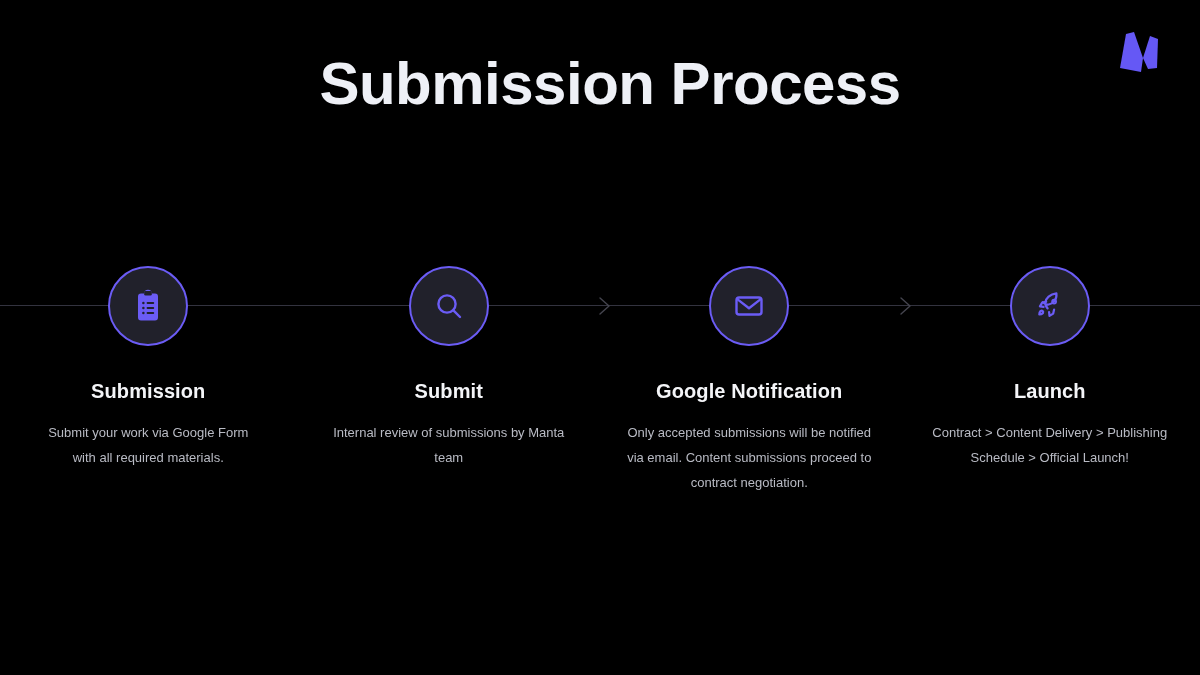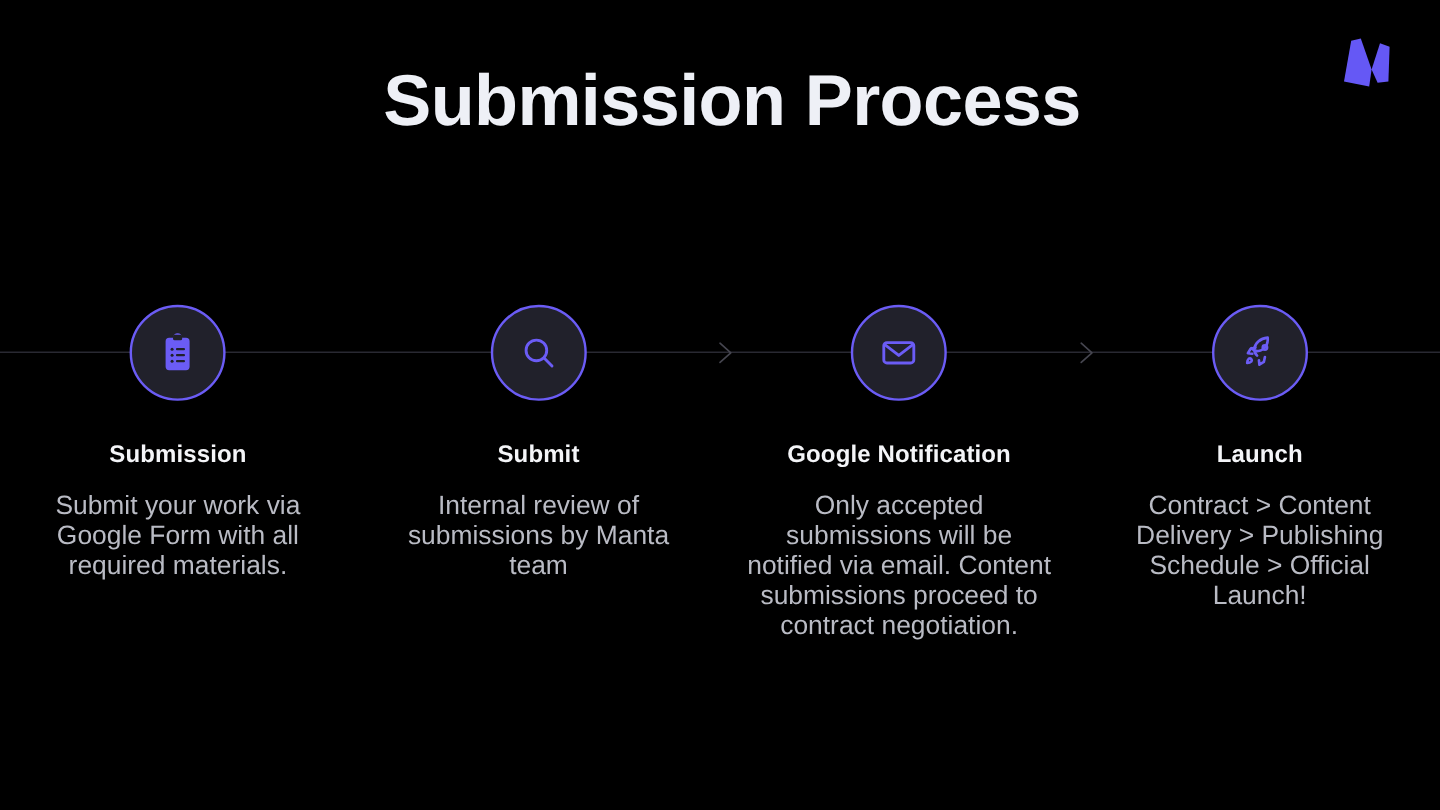--- a/index.html
+++ b/index.html
@@ -38,21 +38,21 @@
     line-height: 72px;
     font-weight: 700;
     letter-spacing: -0.5px;
     color: #eef0f6;
     padding-left: 20px;
   }
 
   
   .timeline {
     position: absolute;
-    top: 200px;
+    top: 212px;
     left: 0;
     width: 1040px;
     height: 420px;
   }
 
   .timeline-rail {
     position: absolute;
     top: 93px;
     left: 0;
     width: 1200px;
@@ -109,21 +109,21 @@
     font-size: 20px;
     line-height: 26px;
     font-weight: 700;
     color: #f4f5f8;
     text-align: center;
     letter-spacing: 0.1px;
   }
 
   .step-desc {
     margin-top: 16px;
-    font-size: 22px;
+    font-size: 13px;
     line-height: 25px;
     color: #b9bbc4;
     text-align: center;
     font-weight: 400;
   }
 
   .step-1 .step-desc { width: 210px; }
   .step-2 .step-desc { width: 260px; }
   .step-3 .step-desc { width: 258px; }
   .step-4 .step-desc { width: 250px; }

